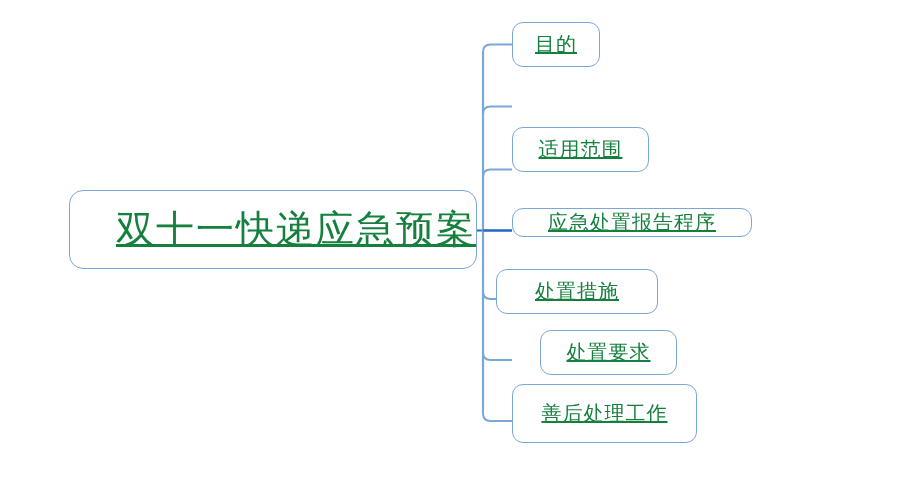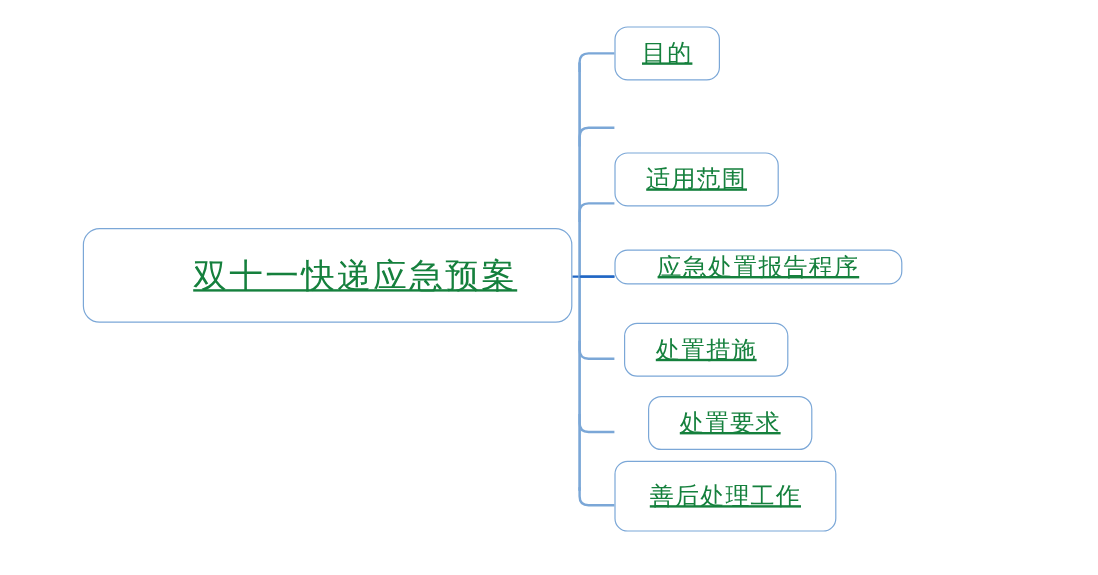--- a/index.html
+++ b/index.html
@@ -38,21 +38,21 @@
     justify-content: center;
     color: #15803d;
     white-space: nowrap;
     letter-spacing: 1px;
     font-family: "DejaVu Serif", "Liberation Serif", serif;
     z-index: 2;
     text-decoration: underline;
   }
   .node.root {
     border-radius: 14px;
-    font-size: 28px;
+    font-size: 38px;
     letter-spacing: 2px;
     padding-left: 46px;
   }
   .node.child {
     font-size: 20px;
   }
 </style>
 </head>
 <body>
 
@@ -81,19 +81,19 @@
 
   <div class="node root" id="node-root" style="left: 69px; top: 190px; width: 408px; height: 79px;">双十一快递应急预案</div>
 
   <div class="node child" id="node-child-0" style="left: 512px; top: 22px; width: 88px; height: 45px;">目的</div>
 
   <div class="node child" id="node-child-1" style="left: 512px; top: 84px; width: 137px; height: 45px; margin-top: 43px;">适用范围</div>
 
 
   <div class="node child" id="node-child-3" style="left: 512px; top: 208px; width: 240px; height: 29px;">应急处置报告程序</div>
 
-  <div class="node child" id="node-child-4" style="left: 520px; top: 269px; width: 137px; height: 45px;">处置措施</div>
+  <div class="node child" id="node-child-4" style="left: 496px; top: 269px; width: 162px; height: 45px;">处置措施</div>
 
   <div class="node child" id="node-child-5" style="left: 540px; top: 330px; width: 137px; height: 45px;">处置要求</div>
 
   <div class="node child" id="node-child-6" style="left: 512px; top: 384px; width: 185px; height: 59px;">善后处理工作</div>
 
 </div>
 
 </body></html>

